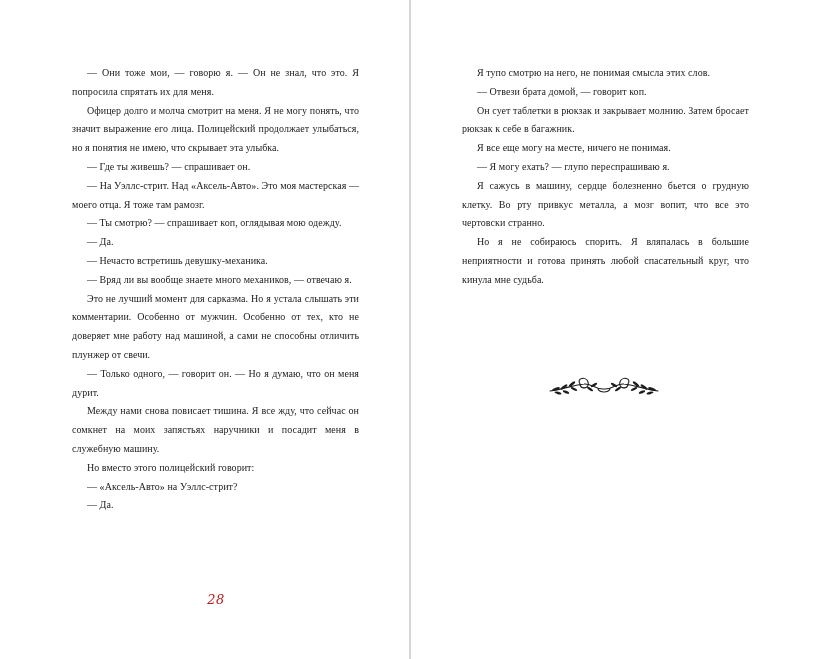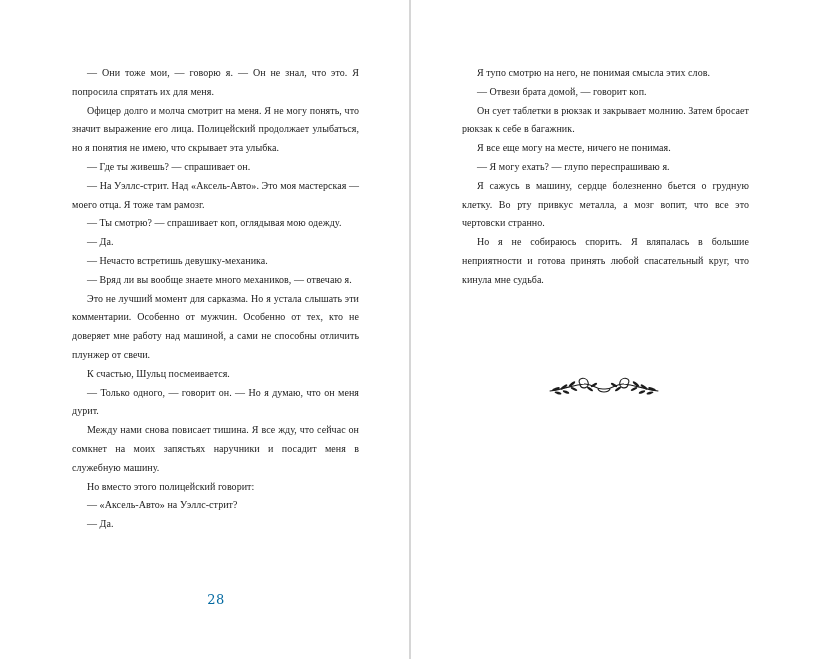--- a/index.html
+++ b/index.html
@@ -52,43 +52,43 @@
       width: 116px;
       height: 28px;
     }
     .page-number {
       position: absolute;
       left: 196px;
       top: 592px;
       width: 40px;
       text-align: center;
       font-family: "DejaVu Serif", serif;
+      font-style: italic;
       font-size: 13px;
-      color: #0369a1;
+      color: #b91c1c;
       letter-spacing: 0.5px;
     }
   </style>
 </head>
 <body>
 
 <div class="spread">
 
   <div class="spine"></div>
 
   <div class="page left text">
     <p>— Они тоже мои, — говорю я. — Он не знал, что это. Я попросила спрятать их для меня.</p>
     <p>Офицер долго и молча смотрит на меня. Я не могу понять, что значит выражение его лица. Полицейский продолжает улыбаться, но я по­нятия не имею, что скрывает эта улыбка.</p>
     <p>— Где ты живешь? — спрашивает он.</p>
     <p>— На Уэллс-стрит. Над «Аксель-Авто». Это моя мастерская — моего отца. Я тоже там ра­мозг.</p>
     <p>— Ты смотрю? — спрашивает коп, огляды­вая мою одежду.</p>
     <p>— Да.</p>
     <p>— Нечасто встретишь девушку-механика.</p>
     <p>— Вряд ли вы вообще знаете много механи­ков, — отвечаю я.</p>
     <p>Это не лучший момент для сарказма. Но я ус­тала слышать эти комментарии. Особенно от мужчин. Особенно от тех, кто не доверяет мне работу над машиной, а сами не способны отли­чить плунжер от свечи.</p>
-    <p>К счастью, Шульц посмеивается.</p>
     <p>— Только одного, — говорит он. — Но я ду­маю, что он меня дурит.</p>
     <p>Между нами снова повисает тишина. Я все жду, что сейчас он сомкнет на моих запястьях наручники и посадит меня в служебную машину.</p>
     <p>Но вместо этого полицейский говорит:</p>
     <p>— «Аксель-Авто» на Уэллс-стрит?</p>
     <p>— Да.</p>
   </div>
 
   <div class="page-number">28</div>
 
   <div class="page right text">

